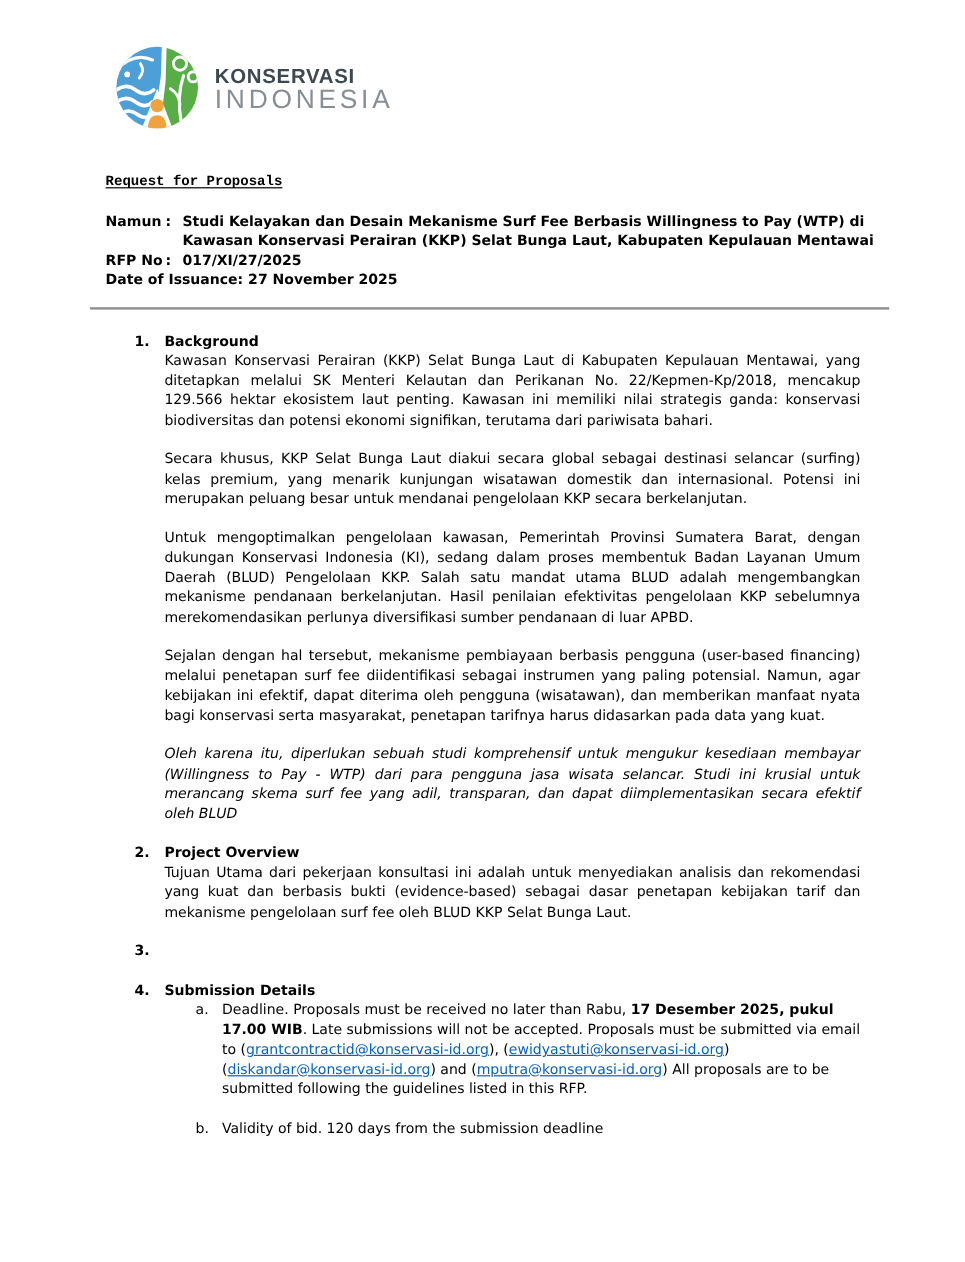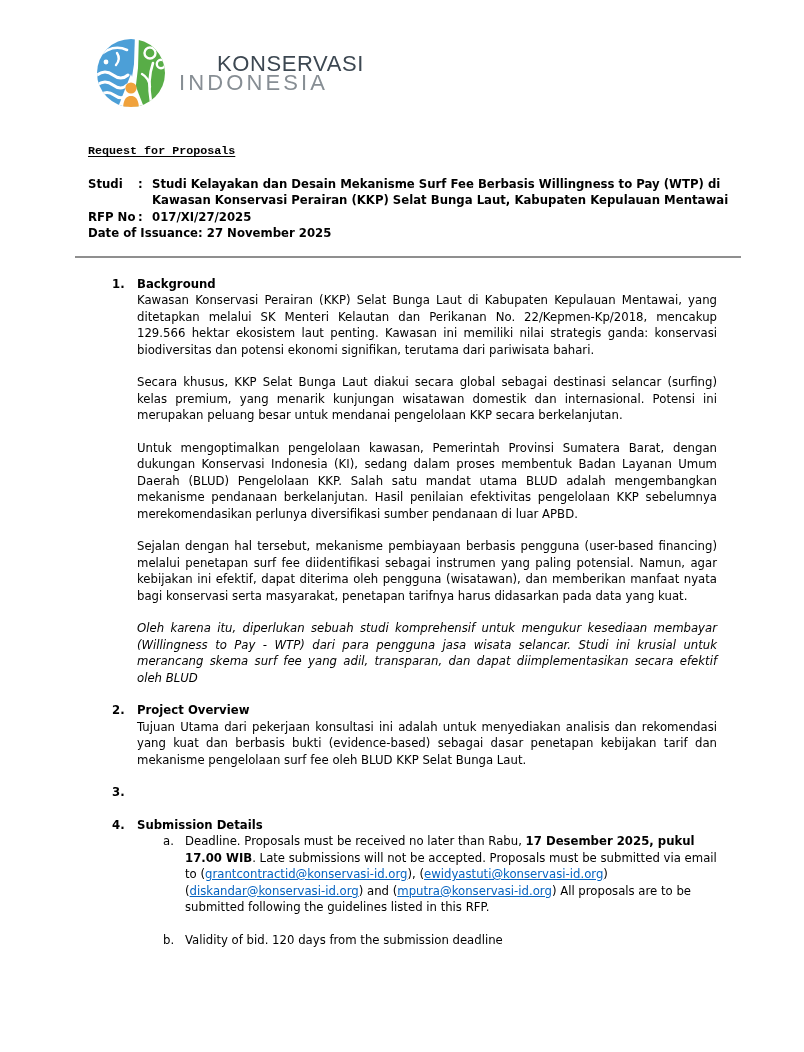--- a/index.html
+++ b/index.html
@@ -9,21 +9,21 @@
     font-family: "DejaVu Sans", sans-serif;
     font-size: 11.7px; line-height: 16.5px;
     color: #000; overflow: hidden;
   }
   .page { position: relative; width: 804px; height: 1052px; background: #fff; }
 
   
   .logo-block { display: flex; align-items: center; gap: 11px; margin: 36px 0 0 94px; }
   .logo-icon { width: 74px; height: 74px; flex-shrink: 0; }
   .wordmark { display: flex; flex-direction: column; justify-content: center; font-family: "Liberation Sans", sans-serif; }
-  .wm1 { font-size: 22px; font-weight: normal; letter-spacing: 0.6px; line-height: 19px; margin-left: 38px; }
+  .wm1 { font-size: 17px; font-weight: bold; letter-spacing: 0.6px; line-height: 19px; }
   .wm2 { font-size: 22px; font-weight: normal; letter-spacing: 3.1px; line-height: 19px; }
 
   
   .doc-type {
     margin: 33px 0 16px 88px;
     font-weight: bold;
     text-decoration: underline;
     text-underline-offset: 2px;
     font-family: Liberation Mono, monospace;
   }
@@ -91,21 +91,21 @@
     <div class="wordmark">
       <div class="wm1" style="color:#3d4852">KONSERVASI</div>
       <div class="wm2" style="color:#878e94">INDONESIA</div>
     </div>
   </header>
 
   <div class="doc-type">Request for Proposals</div>
 
   <div class="doc-head">
     <div class="hrow">
-      <span>Studi</span>
+      <span>Namun</span>
       <span>:</span>
       <span class="hval">Studi Kelayakan dan Desain Mekanisme Surf Fee Berbasis Willingness to Pay (WTP) di Kawasan Konservasi Perairan (KKP) Selat Bunga Laut, Kabupaten Kepulauan Mentawai</span>
     </div>
     <div class="hrow">
       <span>RFP No</span>
       <span>:</span>
       <span class="hval">017/XI/27/2025</span>
     </div>
     <div class="daterow">
       <span>Date of Issuance:</span>

